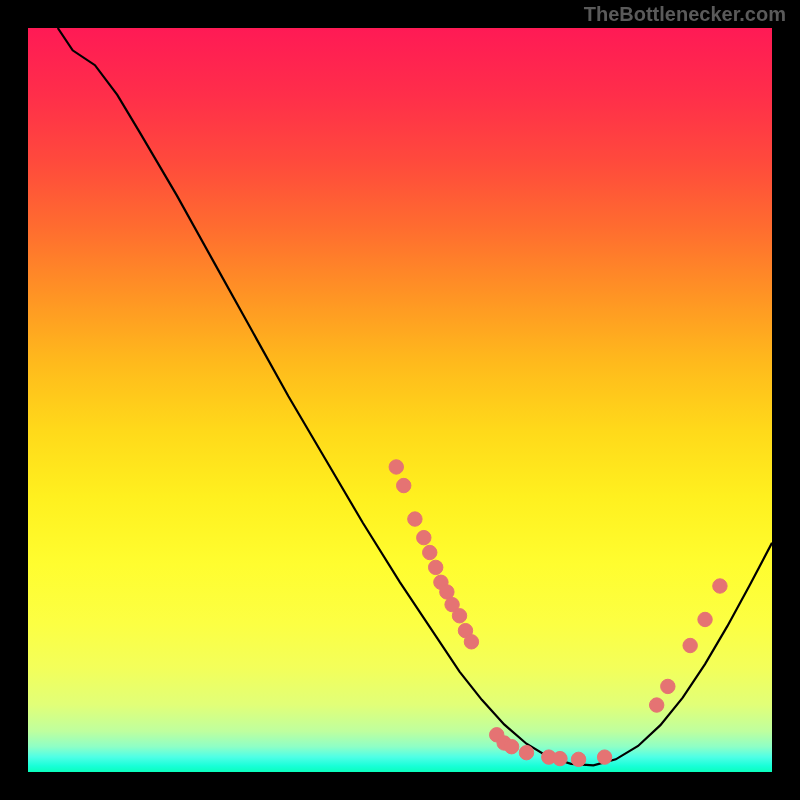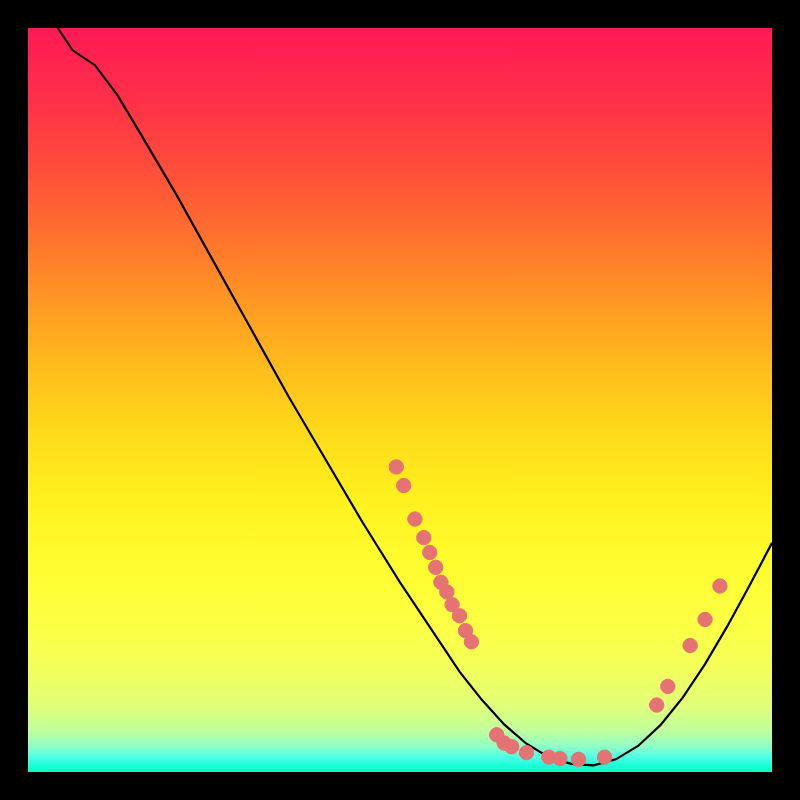--- a/index.html
+++ b/index.html
@@ -33,20 +33,21 @@
     height: 744px;
   }
   svg {
     display: block;
   }
 </style>
 </head>
 <body>
 
 <div class="container">
+  <div class="watermark">TheBottlenecker.com</div>
   <div class="plot">
     <svg id="chart-svg" width="744" height="744" viewBox="0 0 744 744">
       <defs>
         <linearGradient id="bg-grad" x1="0" y1="0" x2="0" y2="1">
             <stop offset="0.00%" stop-color="#ff1a55"></stop>
             <stop offset="9.00%" stop-color="#ff2e4a"></stop>
             <stop offset="18.00%" stop-color="#ff4a3c"></stop>
             <stop offset="27.00%" stop-color="#ff6d2f"></stop>
             <stop offset="36.00%" stop-color="#ff9424"></stop>
             <stop offset="45.00%" stop-color="#ffba1c"></stop>

